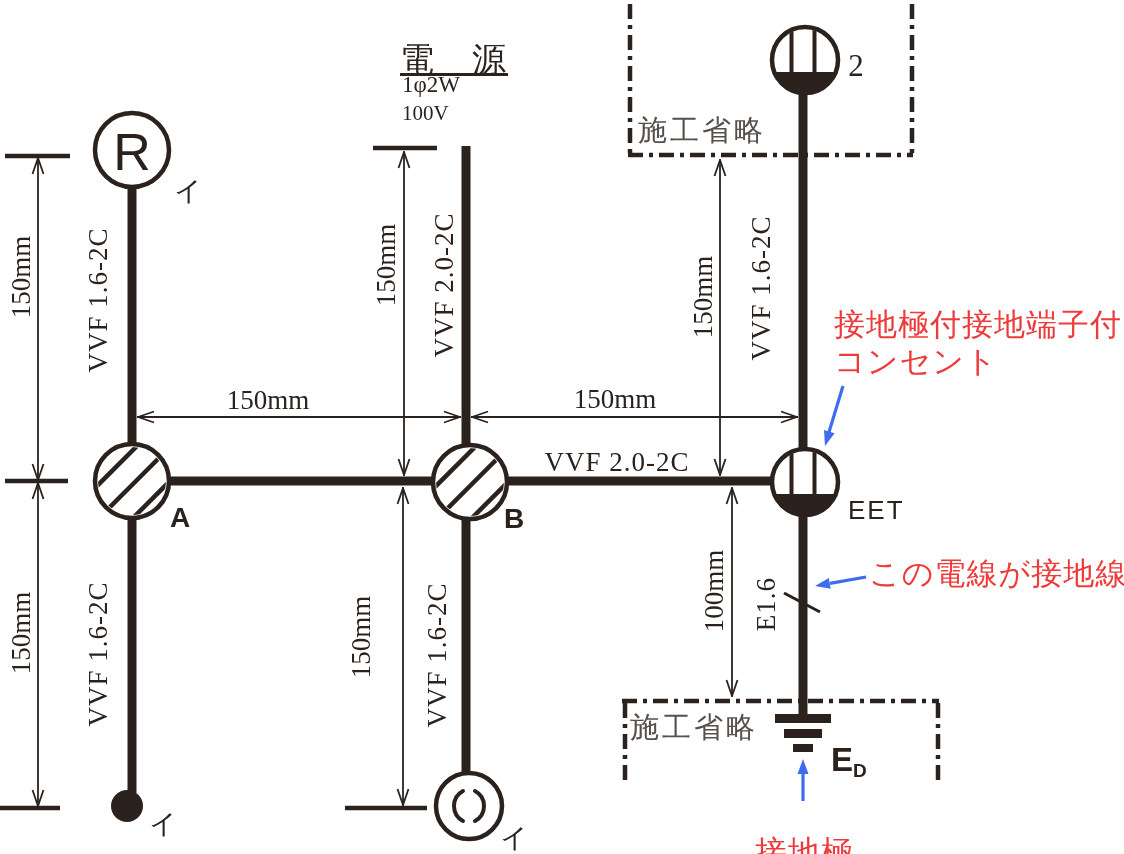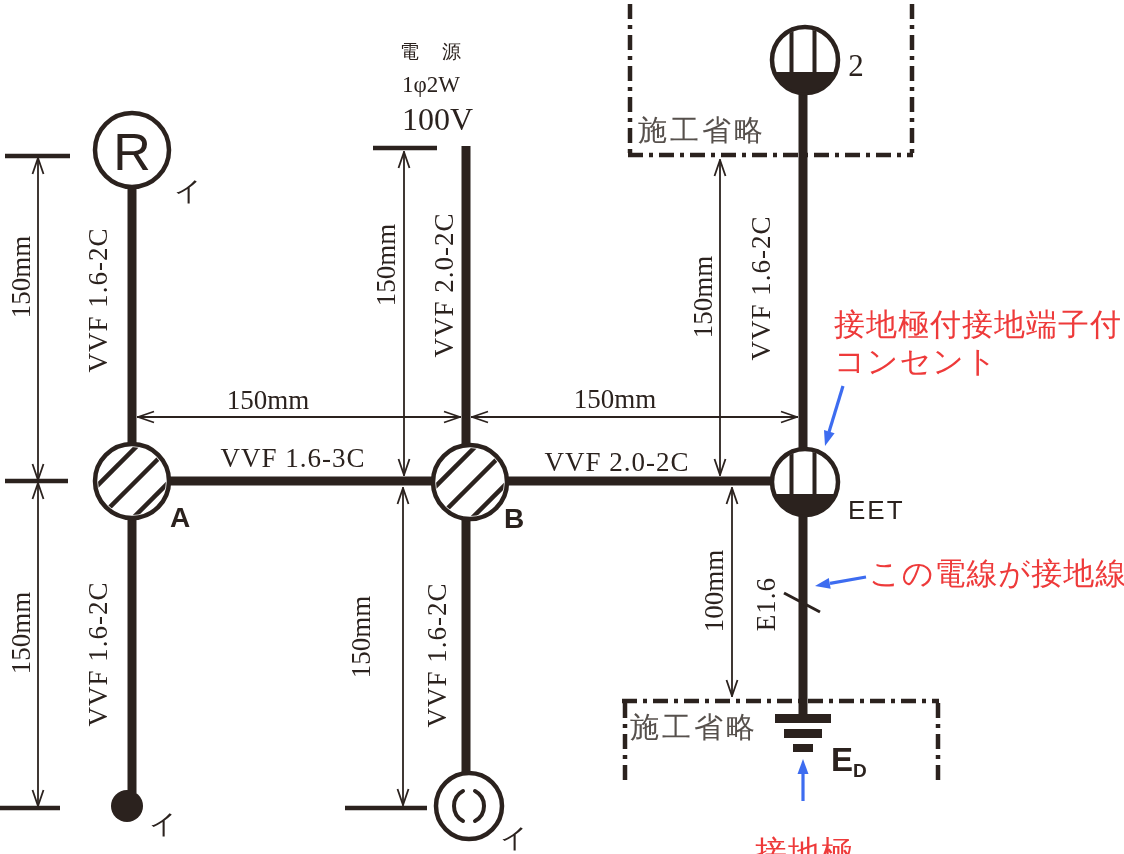--- a/index.html
+++ b/index.html
@@ -165,40 +165,39 @@
     <g>
       <line x1="843" y1="386" x2="829" y2="432" stroke="#3d6cf0" stroke-width="3.2"></line>
       <polygon points="825,446 834.6,433.2 824,430" fill="#3d6cf0"></polygon>
       <line x1="866" y1="577" x2="830" y2="583.4" stroke="#3d6cf0" stroke-width="3.2"></line>
       <polygon points="815,586 828.8,578 830.7,588.8" fill="#3d6cf0"></polygon>
       <line x1="803" y1="801" x2="803" y2="773" stroke="#3d6cf0" stroke-width="3.2"></line>
       <polygon points="803,759 797.5,774 808.5,774" fill="#3d6cf0"></polygon>
     </g>
   </svg>
 
-  <div class="lbl serif jp" style="left:400px;top:42px;font-size:19px;letter-spacing:2px;">電　源</div>
+  <div class="lbl serif jp" style="left:400px;top:42px;font-size:34px;letter-spacing:2px;text-decoration:underline;">電　源</div>
   <div class="lbl serif" style="left:402px;top:73px;font-size:23px;">1φ2W</div>
-  <div class="lbl serif" style="left:402px;top:103px;font-size:32px;">100V</div>
+  <div class="lbl serif" style="left:402px;top:103px;font-size:21px;">100V</div>
 
   <div class="lbl sans r-letter ctr" style="left:132px;top:152px;">R</div>
   <div class="lbl jp iy ctr" style="left:188px;top:191px;">イ</div>
   <div class="lbl jp iy ctr" style="left:163px;top:824px;">イ</div>
   <div class="lbl jp iy ctr" style="left:514px;top:838px;">イ</div>
   <div class="lbl sans boxlbl ctr" style="left:180px;top:518px;">A</div>
   <div class="lbl sans boxlbl ctr" style="left:514px;top:519px;">B</div>
   <div class="lbl serif two ctr" style="left:856px;top:65px;">2</div>
   <div class="lbl sans eet" style="left:848px;top:469px;">EET</div>
   <div class="lbl" style="left:831px;top:743px;"><span class="e-main">E</span><span class="e-sub">D</span></div>
 
   <div class="lbl serif cable rot" style="left:98px;top:300px;">VVF 1.6-2C</div>
   <div class="lbl serif cable rot" style="left:98px;top:654px;">VVF 1.6-2C</div>
   <div class="lbl serif cable rot" style="left:444px;top:285px;">VVF 2.0-2C</div>
   <div class="lbl serif cable rot" style="left:437px;top:655px;">VVF 1.6-2C</div>
   <div class="lbl serif cable rot" style="left:761px;top:288px;">VVF 1.6-2C</div>
-  <div class="lbl serif cable ctr" style="left:293px;top:458px;">VVF 1.6-3C</div>
   <div class="lbl serif cable ctr" style="left:617px;top:462px;">VVF 2.0-2C</div>
   <div class="lbl serif cable rot" style="left:766px;top:604px;">E1.6</div>
 
   <div class="lbl serif dim rot" style="left:21px;top:277px;">150mm</div>
   <div class="lbl serif dim rot" style="left:21px;top:633px;">150mm</div>
   <div class="lbl serif dim rot" style="left:386px;top:265px;">150mm</div>
   <div class="lbl serif dim rot" style="left:361px;top:637px;">150mm</div>
   <div class="lbl serif dim rot" style="left:703px;top:297px;">150mm</div>
   <div class="lbl serif dim rot" style="left:714px;top:591px;">100mm</div>
   <div class="lbl serif dim ctr" style="left:268px;top:400px;">150mm</div>

